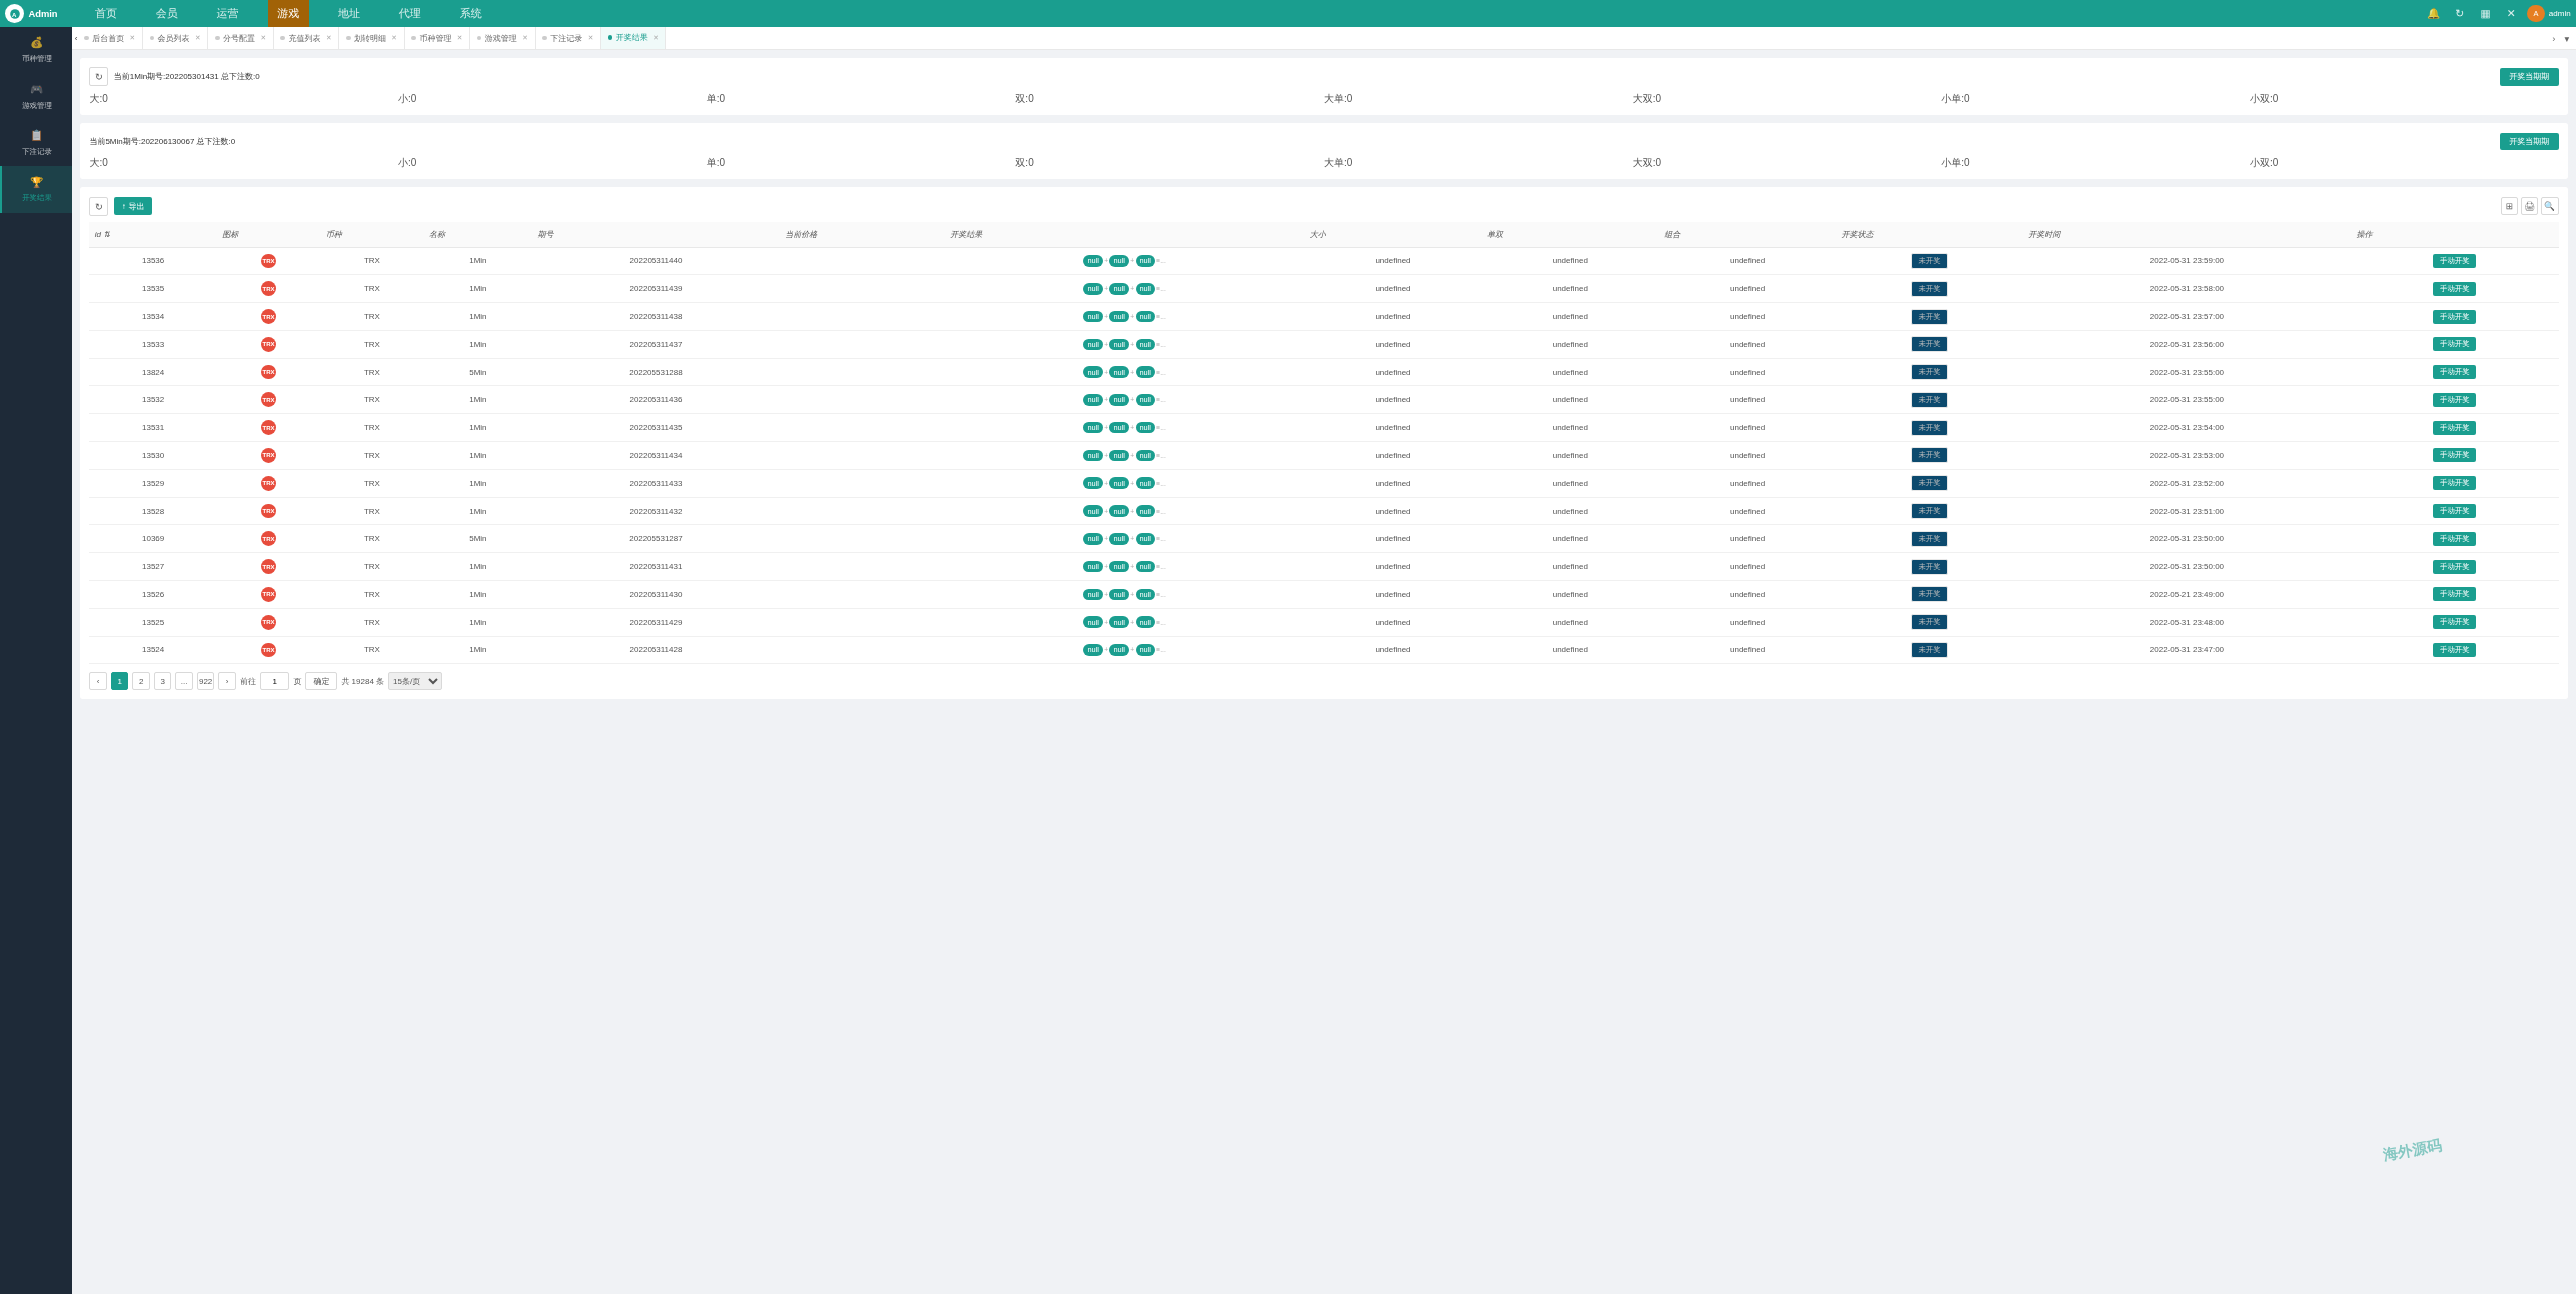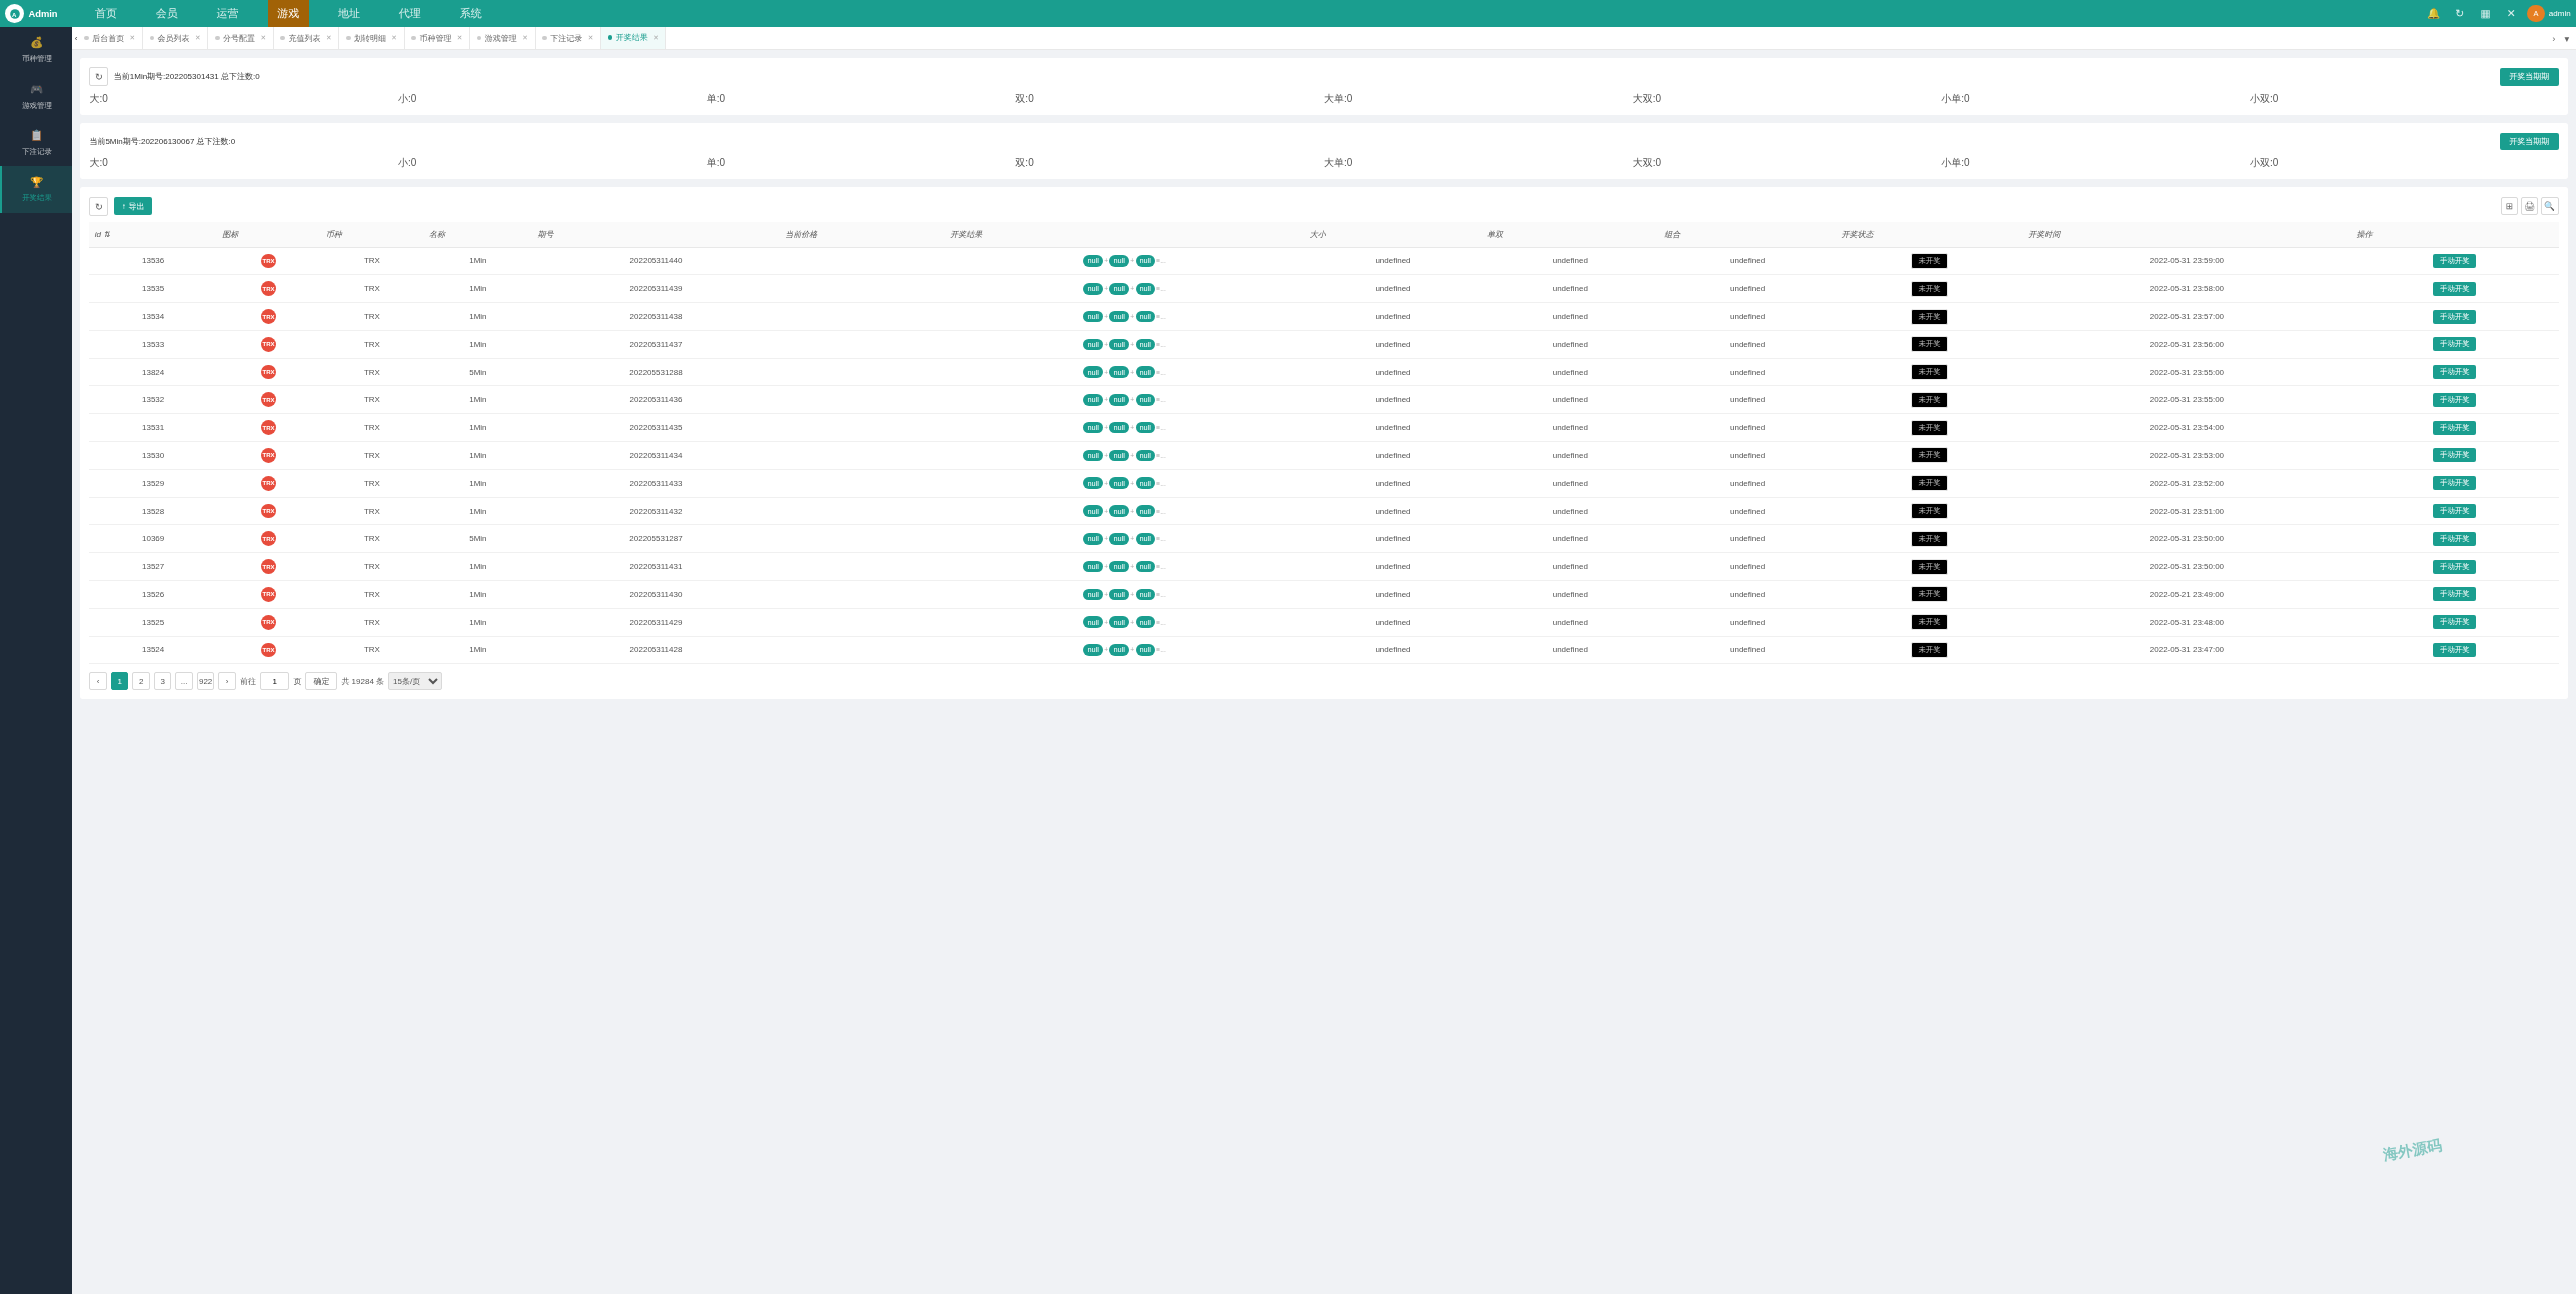--- a/index.html
+++ b/index.html
@@ -56,21 +56,21 @@
     tbody tr { border-bottom: 0.7px solid #f0f0f0; }
     tbody td { padding: 5.4px; text-align: center; color: #555; white-space: nowrap; }
     .trx-icon { width: 14.8px; height: 14.8px; background: #e74c3c; border-radius: 50%; display: inline-flex; align-items: center; justify-content: center; color: white; font-size: 6px; font-weight: bold; }
 
     
     .tag-null { background: #1a9e8f; color: white; padding: 1.3px 4px; border-radius: 6.7px; font-size: 7.4px; display: inline-block; }
     .tags-cell { display: flex; align-items: center; gap: 1.3px; justify-content: center; flex-wrap: wrap; }
     .tag-sep { color: #aaa; font-size: 6.7px; }
 
     
-    .btn-disabled { background: #000000; color: #bbb; border: 0.7px solid #e8e8e8; padding: 2px 6.7px; border-radius: 2px; font-size: 7.4px; cursor: default; }
+    .btn-disabled { background: #0c4a6e; color: #bbb; border: 0.7px solid #e8e8e8; padding: 2px 6.7px; border-radius: 2px; font-size: 7.4px; cursor: default; }
     .btn-manual { background: #1a9e8f; color: white; border: none; padding: 2px 6.7px; border-radius: 2px; font-size: 7.4px; cursor: pointer; }
 
     
     .pagination { display: flex; align-items: center; gap: 4px; margin-top: 8px; font-size: 8px; color: #555; }
     .page-btn { width: 17.5px; height: 17.5px; display: flex; align-items: center; justify-content: center; border: 0.7px solid #d9d9d9; border-radius: 2px; cursor: pointer; background: white; font-size: 8px; color: #555; }
     .page-btn.active { background: #1a9e8f; color: white; border-color: #1a9e8f; }
     .page-input { width: 29.5px; height: 17.5px; border: 0.7px solid #d9d9d9; border-radius: 2px; text-align: center; font-size: 8px; }
     .page-confirm { padding: 0 7px; height: 17.5px; background: white; border: 0.7px solid #d9d9d9; border-radius: 2px; cursor: pointer; font-size: 8px; color: #555; }
     .page-select { height: 17.5px; border: 0.7px solid #d9d9d9; border-radius: 2px; font-size: 8px; color: #555; }
 

